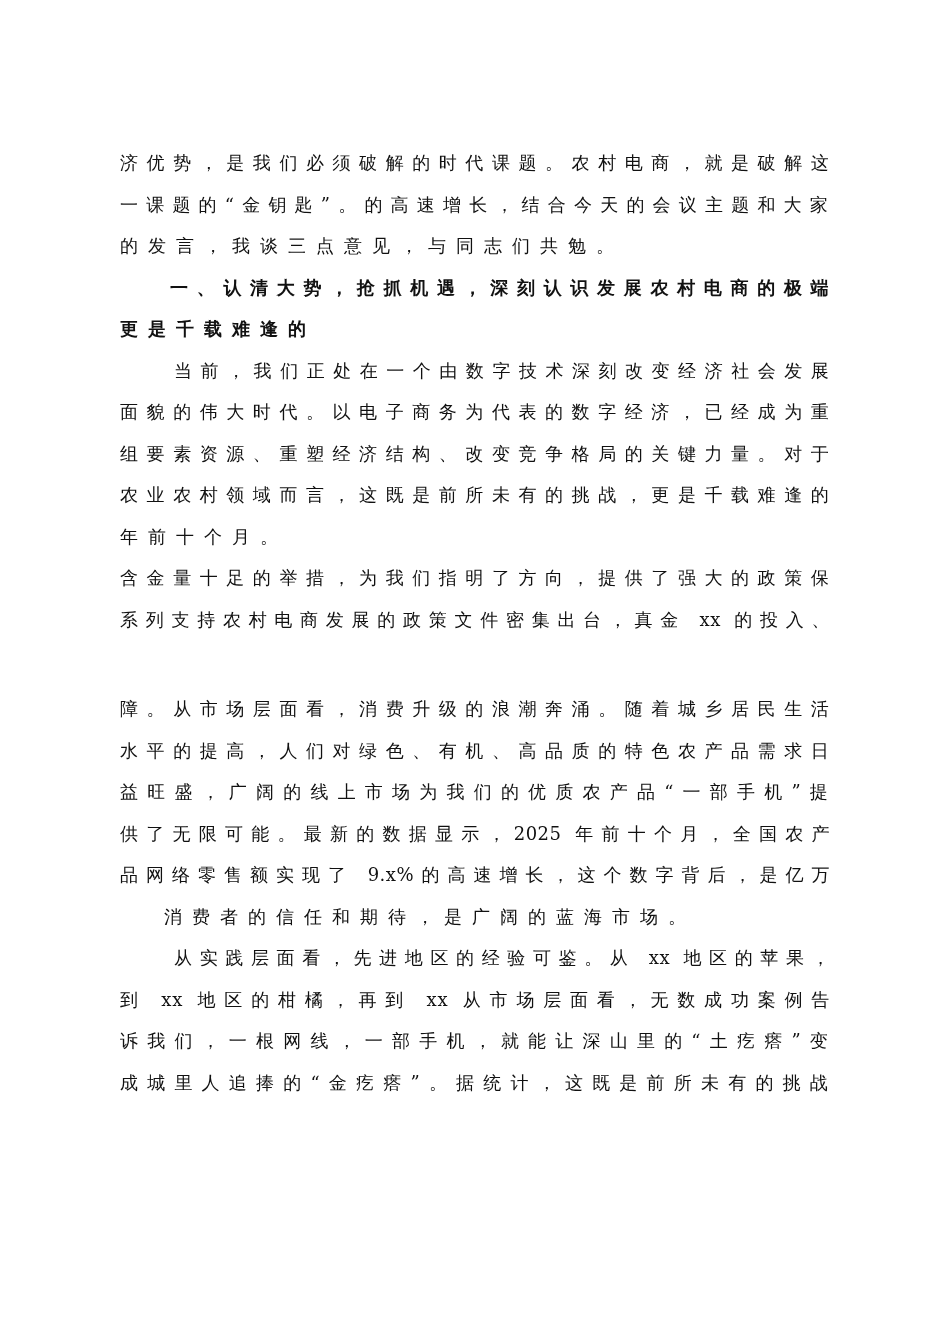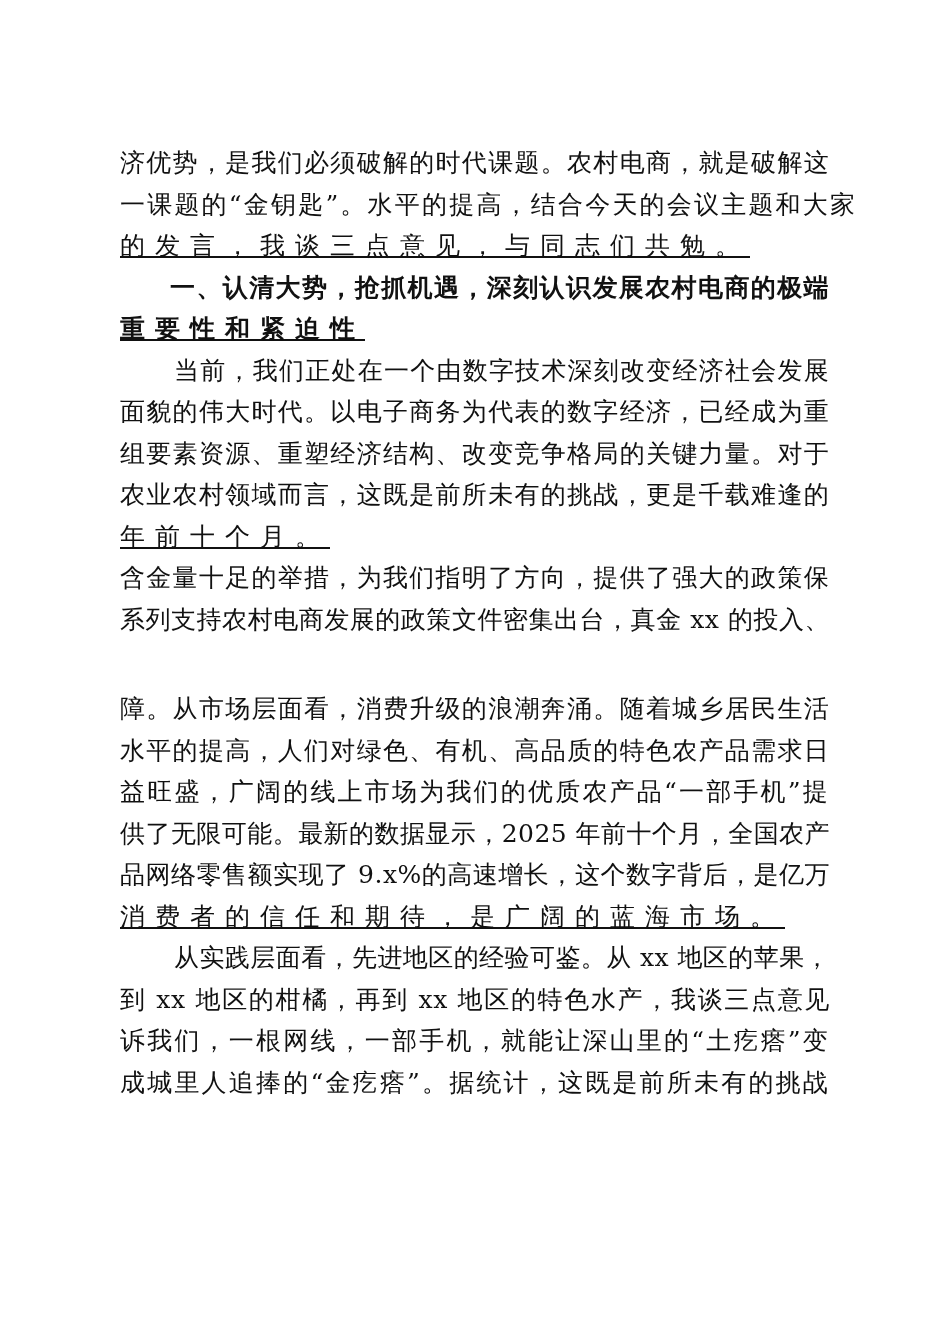--- a/index.html
+++ b/index.html
@@ -16,85 +16,84 @@
       color: #111111;
     }
     .page {
       position: absolute;
       left: 120px;
       top: 142px;
       width: 710px;
     }
     .para {
       margin: 0;
-      font-size: 25px;
+      font-size: 18px;
       line-height: 41.5px;
       text-align: justify;
       text-justify: inter-character;
       letter-spacing: 8px;
       word-break: break-all;
     }
     .para .ln {
       display: block;
       height: 41.5px;
       white-space: nowrap;
       overflow: visible;
       text-align-last: justify;
     }
     .para .ln.last {
       text-align-last: left;
-      text-decoration: underline;
     }
     .heading {
       font-family: "DejaVu Sans", "Liberation Sans", sans-serif;
       font-weight: bold;
       letter-spacing: 1.5px;
     }
     .heading .ln {
       text-align-last: justify;
     }
     .heading .ln.last {
       text-align-last: left;
     }
   </style>
 </head>
 <body>
 
 <div class="page">
 
   <div class="para">
     <span class="ln" style="letter-spacing: 1.2963px; display: block;">济优势，是我们必须破解的时代课题。农村电商，就是破解这</span>
-    <span class="ln" style="letter-spacing: 2.20139px; display: block;">一课题的“金钥匙”。水平的提高，结合今天的会议主题和大家</span>
+    <span class="ln" style="letter-spacing: 2.20139px; display: block;">一课题的“金钥匙”。的高速增长，结合今天的会议主题和大家</span>
     <span class="ln last" style="letter-spacing: 10px; display: block;">的发言，我谈三点意见，与同志们共勉。</span>
   </div>
 
   <div class="para heading">
     <span class="ln" style="padding-left: 50px; letter-spacing: 1.4px; display: block;">一、认清大势，抢抓机遇，深刻认识发展农村电商的极端</span>
-    <span class="ln last" style="letter-spacing: 10px; display: block;">重要性和紧迫性</span>
+    <span class="ln last" style="letter-spacing: 10px; display: block;">更是千载难逢的</span>
   </div>
 
   <div class="para">
     <span class="ln" style="padding-left: 54px; letter-spacing: 1.24px; display: block;">当前，我们正处在一个由数字技术深刻改变经济社会发展</span>
     <span class="ln" style="letter-spacing: 1.2963px; display: block;">面貌的伟大时代。以电子商务为代表的数字经济，已经成为重</span>
     <span class="ln" style="letter-spacing: 1.2963px; display: block;">组要素资源、重塑经济结构、改变竞争格局的关键力量。对于</span>
     <span class="ln" style="letter-spacing: 1.2963px; display: block;">农业农村领域而言，这既是前所未有的挑战，更是千载难逢的</span>
     <span class="ln last" style="letter-spacing: 10px; display: block;">年前十个月。</span>
   </div>
 
   <div class="para">
     <span class="ln" style="letter-spacing: 1.2963px; display: block;">含金量十足的举措，为我们指明了方向，提供了强大的政策保</span>
     <span class="ln" style="letter-spacing: 0.530208px; display: block;">系列支持农村电商发展的政策文件密集出台，真金 xx 的投入、</span>
     <span class="ln" style="letter-spacing: 1.2963px; display: block; margin-top: 48px;">障。从市场层面看，消费升级的浪潮奔涌。随着城乡居民生活</span>
     <span class="ln" style="letter-spacing: 1.2963px; display: block;">水平的提高，人们对绿色、有机、高品质的特色农产品需求日</span>
     <span class="ln" style="letter-spacing: 2.20139px; display: block;">益旺盛，广阔的线上市场为我们的优质农产品“一部手机”提</span>
     <span class="ln" style="letter-spacing: 0.447396px; display: block;">供了无限可能。最新的数据显示，2025 年前十个月，全国农产</span>
     <span class="ln" style="letter-spacing: 0.511458px; display: block;">品网络零售额实现了 9.x%的高速增长，这个数字背后，是亿万</span>
-    <span class="ln last" style="letter-spacing: 10px; display: block;">消费者的信任和期待，是广阔的蓝海市场。</span>
+    <span class="ln last" style="letter-spacing: 10px; display: block; margin-left: 44px;">消费者的信任和期待，是广阔的蓝海市场。</span>
   </div>
 
   <div class="para">
     <span class="ln" style="padding-left: 54px; letter-spacing: 0.425223px; display: block;">从实践层面看，先进地区的经验可鉴。从 xx 地区的苹果，</span>
-    <span class="ln" style="letter-spacing: 0.681641px; display: block;">到 xx 地区的柑橘，再到 xx 地区的特色水产，我谈三点意见</span>
+    <span class="ln" style="letter-spacing: 0.681641px; display: block;">到 xx 地区的柑橘，再到 xx 从市场层面看，无数成功案例告</span>
     <span class="ln" style="letter-spacing: 2.20139px; display: block;">诉我们，一根网线，一部手机，就能让深山里的“土疙瘩”变</span>
     <span class="ln" style="letter-spacing: 2.20139px; display: block;">成城里人追捧的“金疙瘩”。据统计，这既是前所未有的挑战</span>
   </div>
 
 </div>
 
 </body></html>

